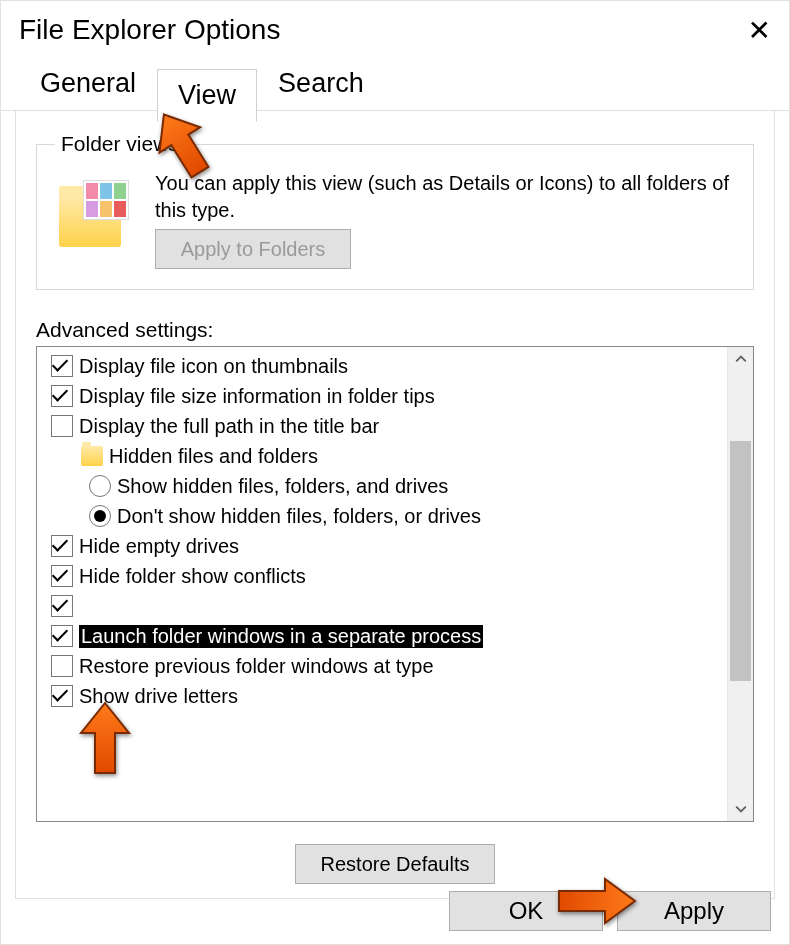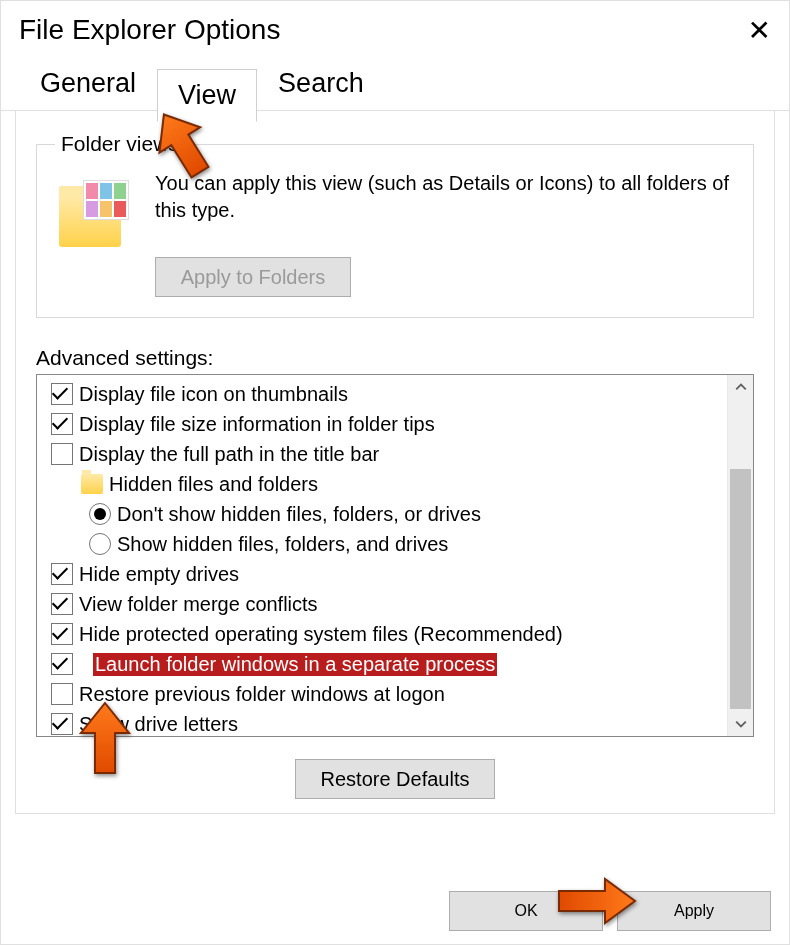--- a/index.html
+++ b/index.html
@@ -80,35 +80,35 @@
     display:grid; grid-template-columns:1fr 1fr 1fr; gap:2px; padding:2px;
   }
   .thumbs div:nth-child(1){background:#f28aa9;}
   .thumbs div:nth-child(2){background:#7fc3e6;}
   .thumbs div:nth-child(3){background:#8fd18f;}
   .thumbs div:nth-child(4){background:#d69be0;}
   .thumbs div:nth-child(5){background:#f6c26b;}
   .thumbs div:nth-child(6){background:#e95b5b;}
   .fv-right { flex: 1; font-size: 20px; }
   .fv-text { line-height: 1.35; color:#000; }
-  .fv-buttons { display:flex; gap:26px; margin-top: 33px; }
+  .fv-buttons { display:flex; gap:26px; margin-top: 5px; }
   .btn {
     height: 40px; min-width: 196px;
     font-size: 20px; font-family: inherit;
     background:#e1e1e1; border:1px solid #adadad;
     cursor:default;
     display:flex;align-items:center;justify-content:center;
   }
   .btn.disabled { color:#9a9a9a; }
   .btn.focus { border:2px solid #0078d7; background:#e1e1e1; }
   .adv-label { margin-top: 28px; font-size: 21px; }
   .tree-box {
     border:1px solid #888;
     margin-top:4px;
-    height:363px;
+    height:476px;
     display:flex;
   }
   .tree-inner { flex:1; overflow:hidden; padding-top:4px; }
   .row {
     display:flex; align-items:center;
     height:30px;
     padding-left:14px;
     font-size:20px;
     white-space:nowrap;
   }
@@ -126,21 +126,21 @@
   .row .cbox.checked:after{
     content:""; position:absolute; left:4px; top:0px; width:6px; height:13px;
     border:solid #000; border-width:0 2px 2px 0; transform:rotate(45deg);
   }
   .row .ico { border:none; background:transparent; }
   .folder-mini {
     width:22px; height:20px; background:linear-gradient(180deg,#ffe9a6 0%,#ffd24a 100%);
     border-radius:2px; position:relative;
   }
   .folder-mini:before{content:"";position:absolute;top:-4px;left:1px;width:9px;height:5px;background:#ffe9a6;border-radius:1px 1px 0 0;}
-  .row.highlight .lbl { background:#b91c1c; color:#fff; padding:0 2px;margin-left:14px; }
+  .row.highlight .lbl { background:#000000; color:#fff; padding:0 2px; }
   .row.indent1 { padding-left:44px; }
   .row.indent2 { padding-left:52px; }
   .lbl { padding-left:0; }
   .scrollbar {
     width:26px; background:#f0f0f0; border-left:1px solid #e8e8e8;
     display:flex;flex-direction:column;
   }
   .sb-btn{height:24px; background:#f0f0f0;display:flex;align-items:center;justify-content:center;}
   .sb-btn svg{width:12px;height:12px;}
   .sb-track{flex:1; position:relative;}
@@ -154,21 +154,21 @@
   }
   .bottom-bar{
     position:absolute; left:0; right:0; bottom:0; height:68px;
     display:flex; gap:14px; justify-content:flex-end; align-items:center;
     padding-right:18px;
     border-top:1px solid transparent;
   }
   .bottom-bar .btn2{
     width:154px; height:40px;
     background:#e1e1e1; border:1px solid #adadad;
-    font-size:16px; font-family:inherit;
+    font-size:24px; font-family:inherit;
     display:flex;align-items:center;justify-content:center;
   }
   
   .arrow { position:absolute; pointer-events:none; }
   .arrow svg { filter: drop-shadow(1px 2px 2px rgba(0,0,0,0.45)); }
 </style>
 </head>
 <body>
 
 <div class="titlebar">
@@ -224,46 +224,45 @@
           <div class="cbox"></div>
           <span class="lbl">Display the full path in the title bar</span>
         </div>
         <div class="row indent1">
           <div class="ico">
             <div class="folder-mini"></div>
           </div>
           <span class="lbl">Hidden files and folders</span>
         </div>
         <div class="row indent2">
+          <div class="radio"></div>
+          <span class="lbl">Show hidden files, folders, and drives</span>
+        </div>
+        <div class="row indent2">
           <div class="radio selected"></div>
           <span class="lbl">Don't show hidden files, folders, or drives</span>
         </div>
-        <div class="row indent2">
-          <div class="radio"></div>
-          <span class="lbl">Show hidden files, folders, and drives</span>
-        </div>
         <div class="row">
           <div class="cbox checked"></div>
           <span class="lbl">Hide empty drives</span>
         </div>
         <div class="row">
           <div class="cbox checked"></div>
-          <span class="lbl">View folder merge conflicts</span>
-        </div>
-        <div class="row">
-          <div class="cbox checked"></div>
-          <span class="lbl">Hide protected operating system files (Recommended)</span>
+          <span class="lbl">Hide folder show conflicts</span>
+        </div>
+        <div class="row">
+          <div class="cbox checked"></div>
         </div>
         <div class="row highlight">
           <div class="cbox checked"></div>
           <span class="lbl">Launch folder windows in a separate process</span>
         </div>
         <div class="row">
           <div class="cbox"></div>
-          <span class="lbl">Restore previous folder windows at logon</span>
+          <span class="lbl">Restore previous folder windows at type</span>
         </div>
         <div class="row">
           <div class="cbox checked"></div>
           <span class="lbl">Show drive letters</span>
         </div>
       </div>
     <div class="scrollbar">
       <div class="sb-btn">
           <svg viewBox="0 0 10 10">
             <path d="M1 7 L5 3 L9 7" fill="none" stroke="#606060" stroke-width="1.5"></path>

